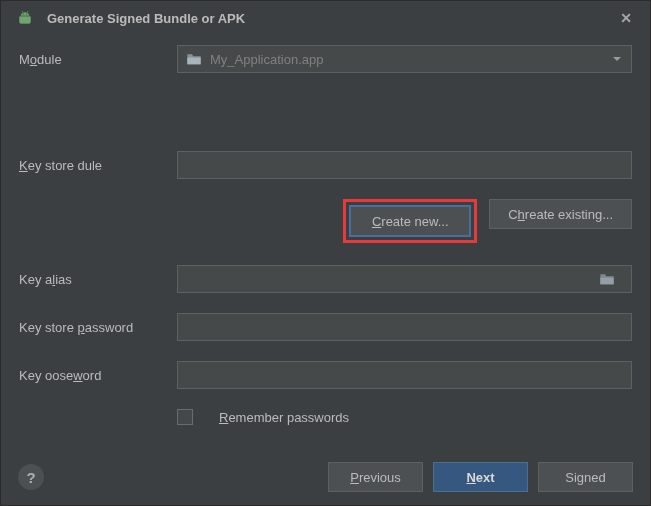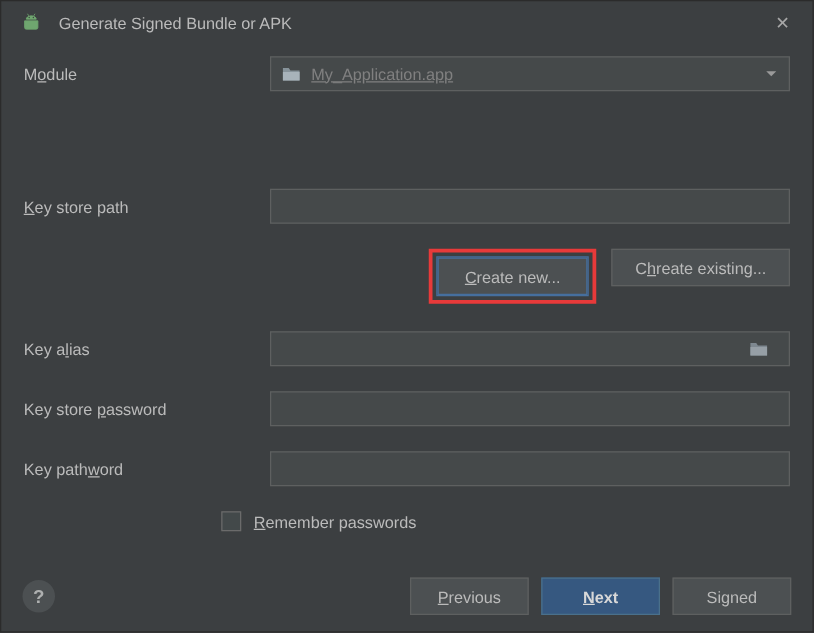--- a/index.html
+++ b/index.html
@@ -13,20 +13,21 @@
     height: 506px;
     overflow: hidden;
     box-sizing: border-box;
     border: 1px solid #2b2b2b;
   }
   .titlebar {
     display: flex;
     align-items: center;
     height: 34px;
     padding: 0 12px 0 16px;
+    font-weight: bold;
   }
   .titlebar .android-icon {
     width: 16px; height: 16px;
     margin-right: 14px;
   }
   .titlebar .title {
     flex: 1;
     color: #bbbbbb;
     font-size: 13px;
   }
@@ -36,42 +37,40 @@
     cursor: pointer;
     padding: 4px 6px;
   }
   .content {
     padding: 10px 18px 0 18px;
   }
   .row {
     display: flex;
     align-items: center;
     margin-bottom: 20px;
-    gap: 39px;
   }
   .label {
     width: 158px;
     color: #bbbbbb;
   }
   .under { text-decoration: underline; }
   .field {
     flex: 1;
   }
   .select, .input {
     background: #45494a;
     border: 1px solid #5e6060;
     height: 28px;
     width: 100%;
     box-sizing: border-box;
     display: flex;
     align-items: center;
     padding: 0 8px;
     color: #808080;
     position: relative;
-    text-decoration: underline;
   }
   .select .folder-icon, .alias .folder-icon {
     width: 16px; height: 14px;
     margin-right: 8px;
   }
   .select .drop {
     position: absolute;
     right: 10px;
     top: 50%;
     transform: translateY(-50%);
@@ -115,21 +114,21 @@
   }
   .highlight-box .btn {
     border: 1px solid #466f9e;
     outline: 1px solid #466f9e;
     min-width: 120px;
   }
   .checkbox-row {
     margin-left: 158px;
     display: flex;
     align-items: center;
-    gap: 10px;
+    gap: 26px;
     margin-bottom: 30px;
   }
   .checkbox {
     width: 16px; height: 16px;
     border: 1px solid #6b6b6b;
     background: #43494a;
     box-sizing: border-box;
   }
   .footer {
     position: absolute;
@@ -187,21 +186,21 @@
           </svg>
         <span>My_Application.app</span>
         <div class="drop"></div>
       </div>
     </div>
   </div>
 
   <div class="spacer-block"></div>
 
   <div class="row">
-    <div class="label"><span></span><span class="under">K</span><span>ey store path</span></div>
+    <div class="label"><span></span><span class="under">K</span><span>ey store dule</span></div>
     <div class="field">
         <div class="input"></div>
       </div>
   </div>
 
   <div class="btnrow">
     <div class="highlight-box">
       <div class="btn">
           <span></span>
           <span class="under">C</span>
@@ -228,21 +227,21 @@
   </div>
 
   <div class="row">
     <div class="label"><span>Key store </span><span class="under">p</span><span>assword</span></div>
     <div class="field">
         <div class="input"></div>
       </div>
   </div>
 
   <div class="row">
-    <div class="label"><span>Key path</span><span class="under">w</span><span>ord</span></div>
+    <div class="label"><span>Key oose</span><span class="under">w</span><span>ord</span></div>
     <div class="field">
         <div class="input"></div>
       </div>
   </div>
 
   <div class="checkbox-row">
     <div class="checkbox"></div>
     <div><span></span><span class="under">R</span><span>emember passwords</span></div>
   </div>
 

